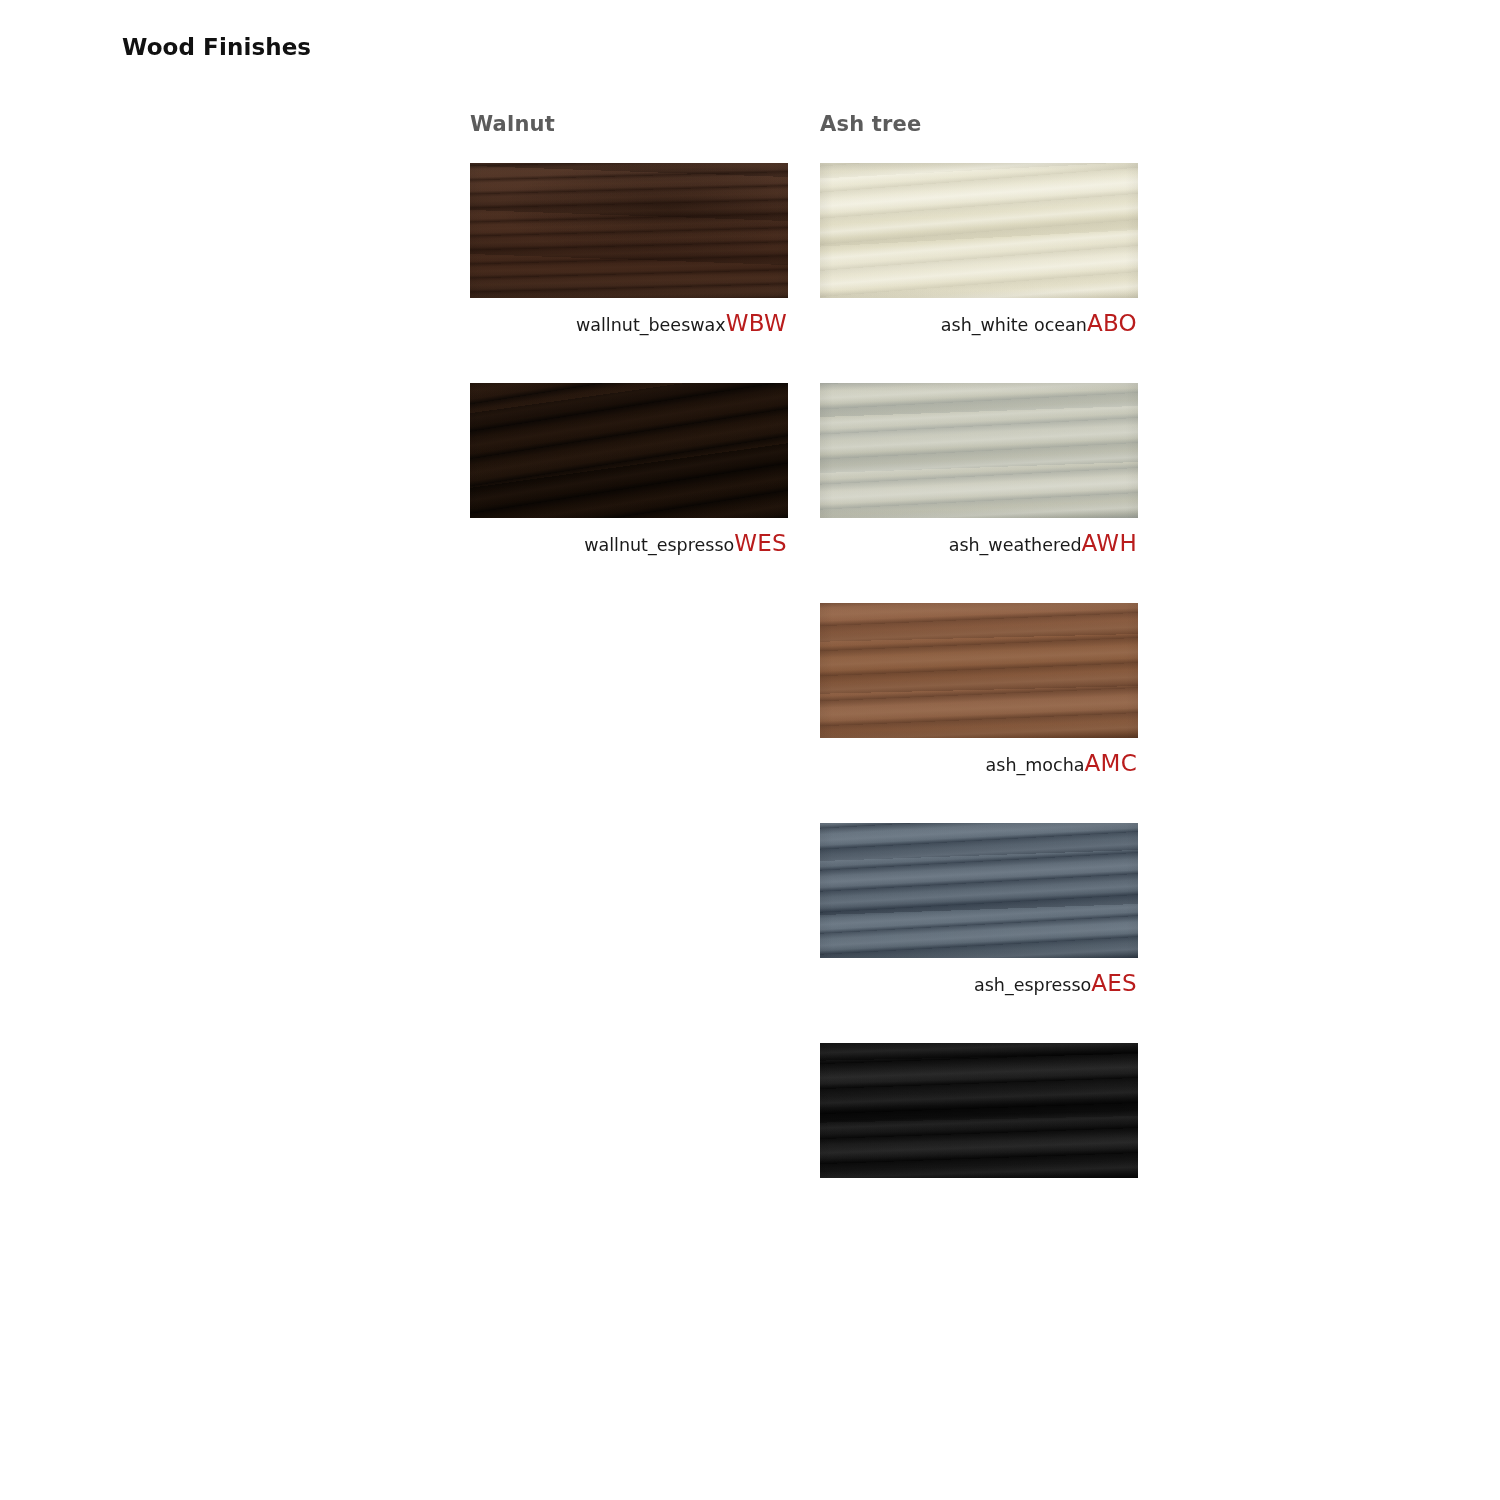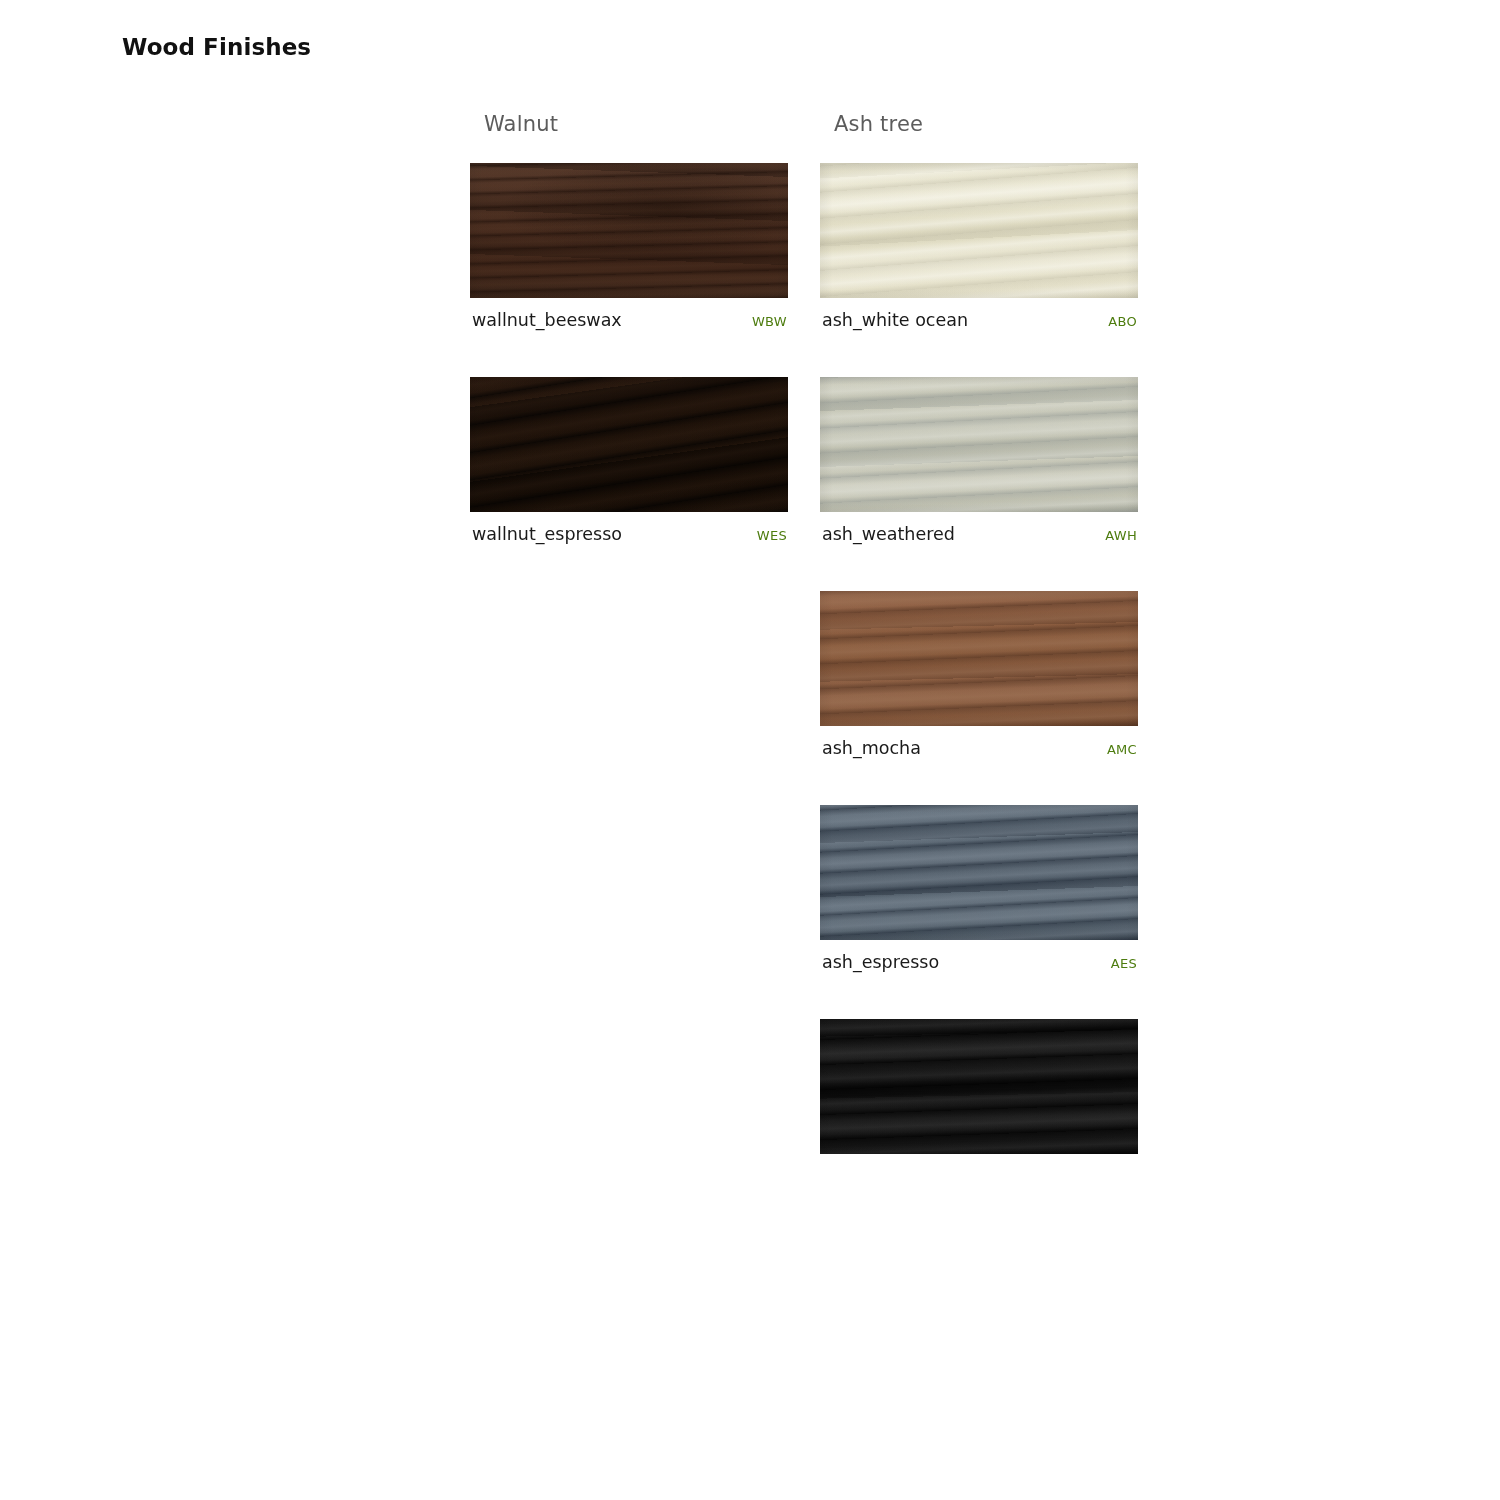--- a/index.html
+++ b/index.html
@@ -48,23 +48,23 @@
   }
 
   .column {
     width: 318px;
     display: flex;
     flex-direction: column;
   }
 
   .column-header {
     font-size: 21px;
-    font-weight: normal;
+    font-weight: bold;
     color: #5c5c5c;
-    margin: 0 0 27px 14px;
+    margin: 0 0 27px 0;
     letter-spacing: 0.2px;
     white-space: nowrap;
   }
 
   
   .swatch-item {
     margin-bottom: 47px;
     width: 318px;
   }
   .swatch-item:last-child {
@@ -84,35 +84,35 @@
   .swatch-chip .grain2,
   .swatch-chip .vign {
     position: absolute;
     inset: 0;
     pointer-events: none;
   }
 
   .swatch-caption {
     display: flex;
     flex-direction: row;
-    justify-content: space-between;
+    justify-content: flex-end;
     align-items: baseline;
     margin-top: 12px;
     padding: 0 1px 0 2px;
   }
 
   .swatch-name {
     font-size: 17.5px;
     color: #1a1a1a;
     white-space: nowrap;
   }
 
   .swatch-code {
-    font-size: 13px;
-    color: #4d7c0f;
+    font-size: 23px;
+    color: #b91c1c;
     white-space: nowrap;
     letter-spacing: 0.3px;
   }
 
   
 
   
   .tex-WBW {
     background-color: #4a2e1f;
     background-image:

